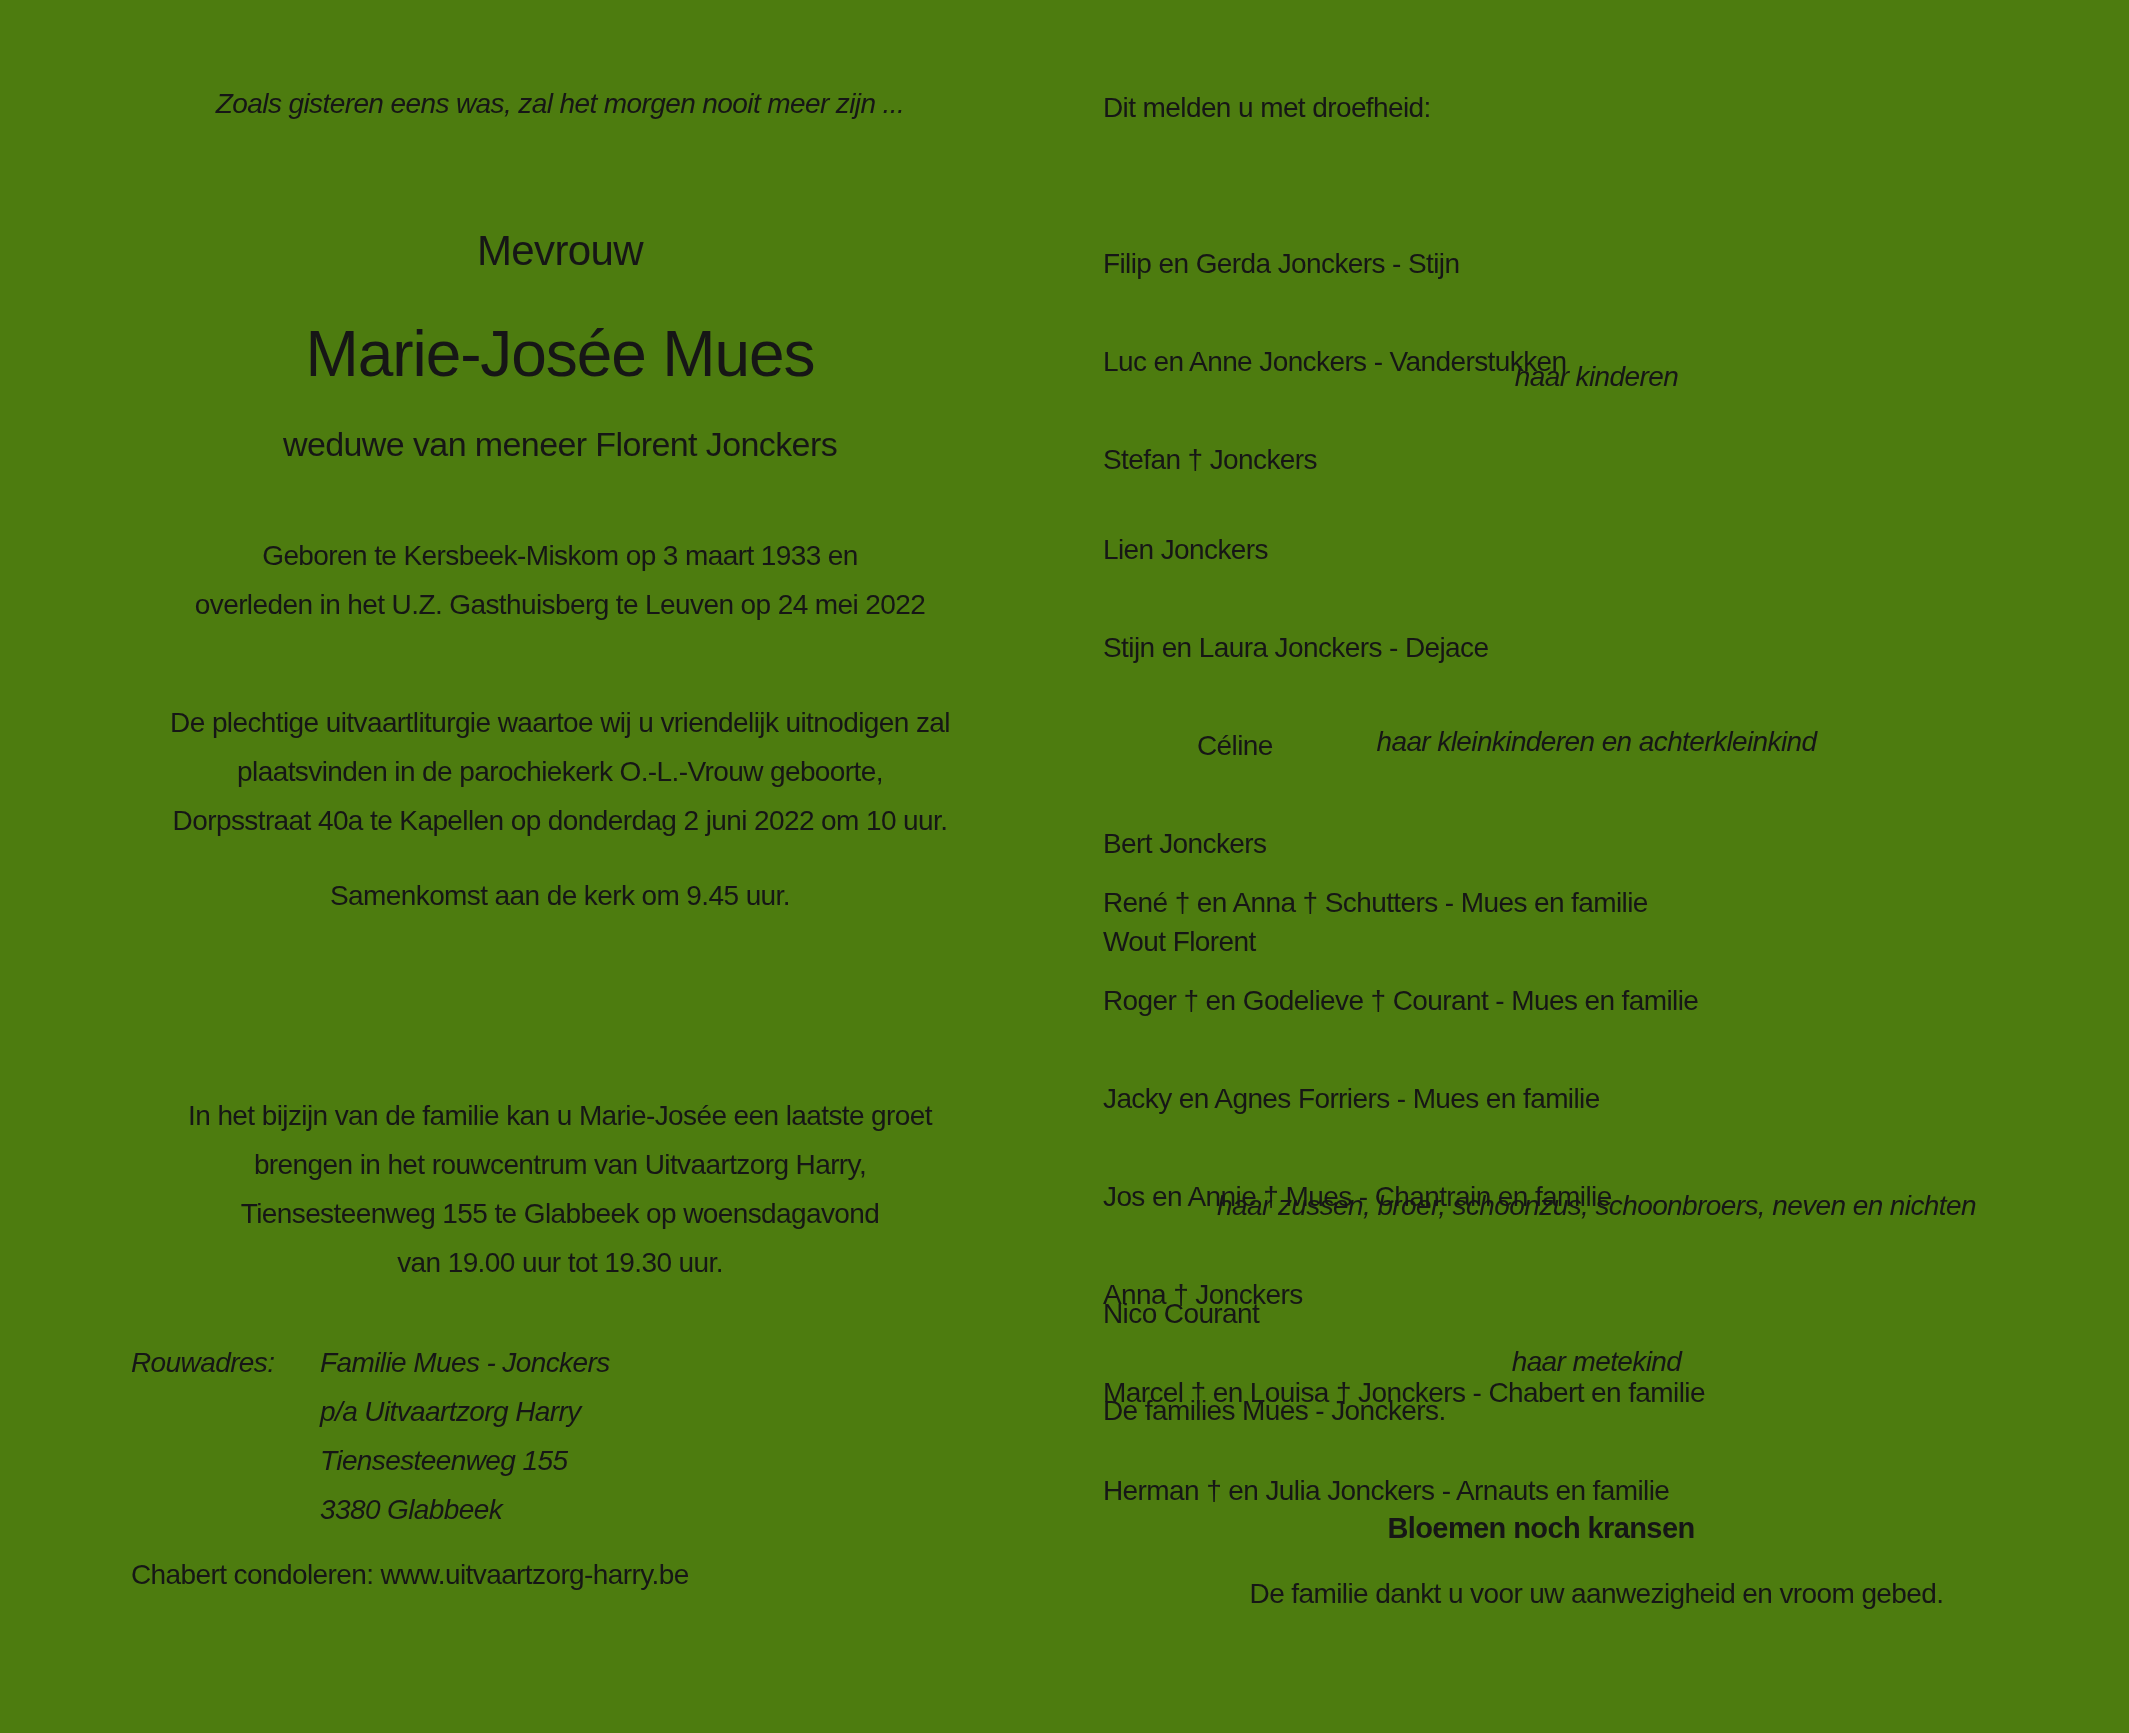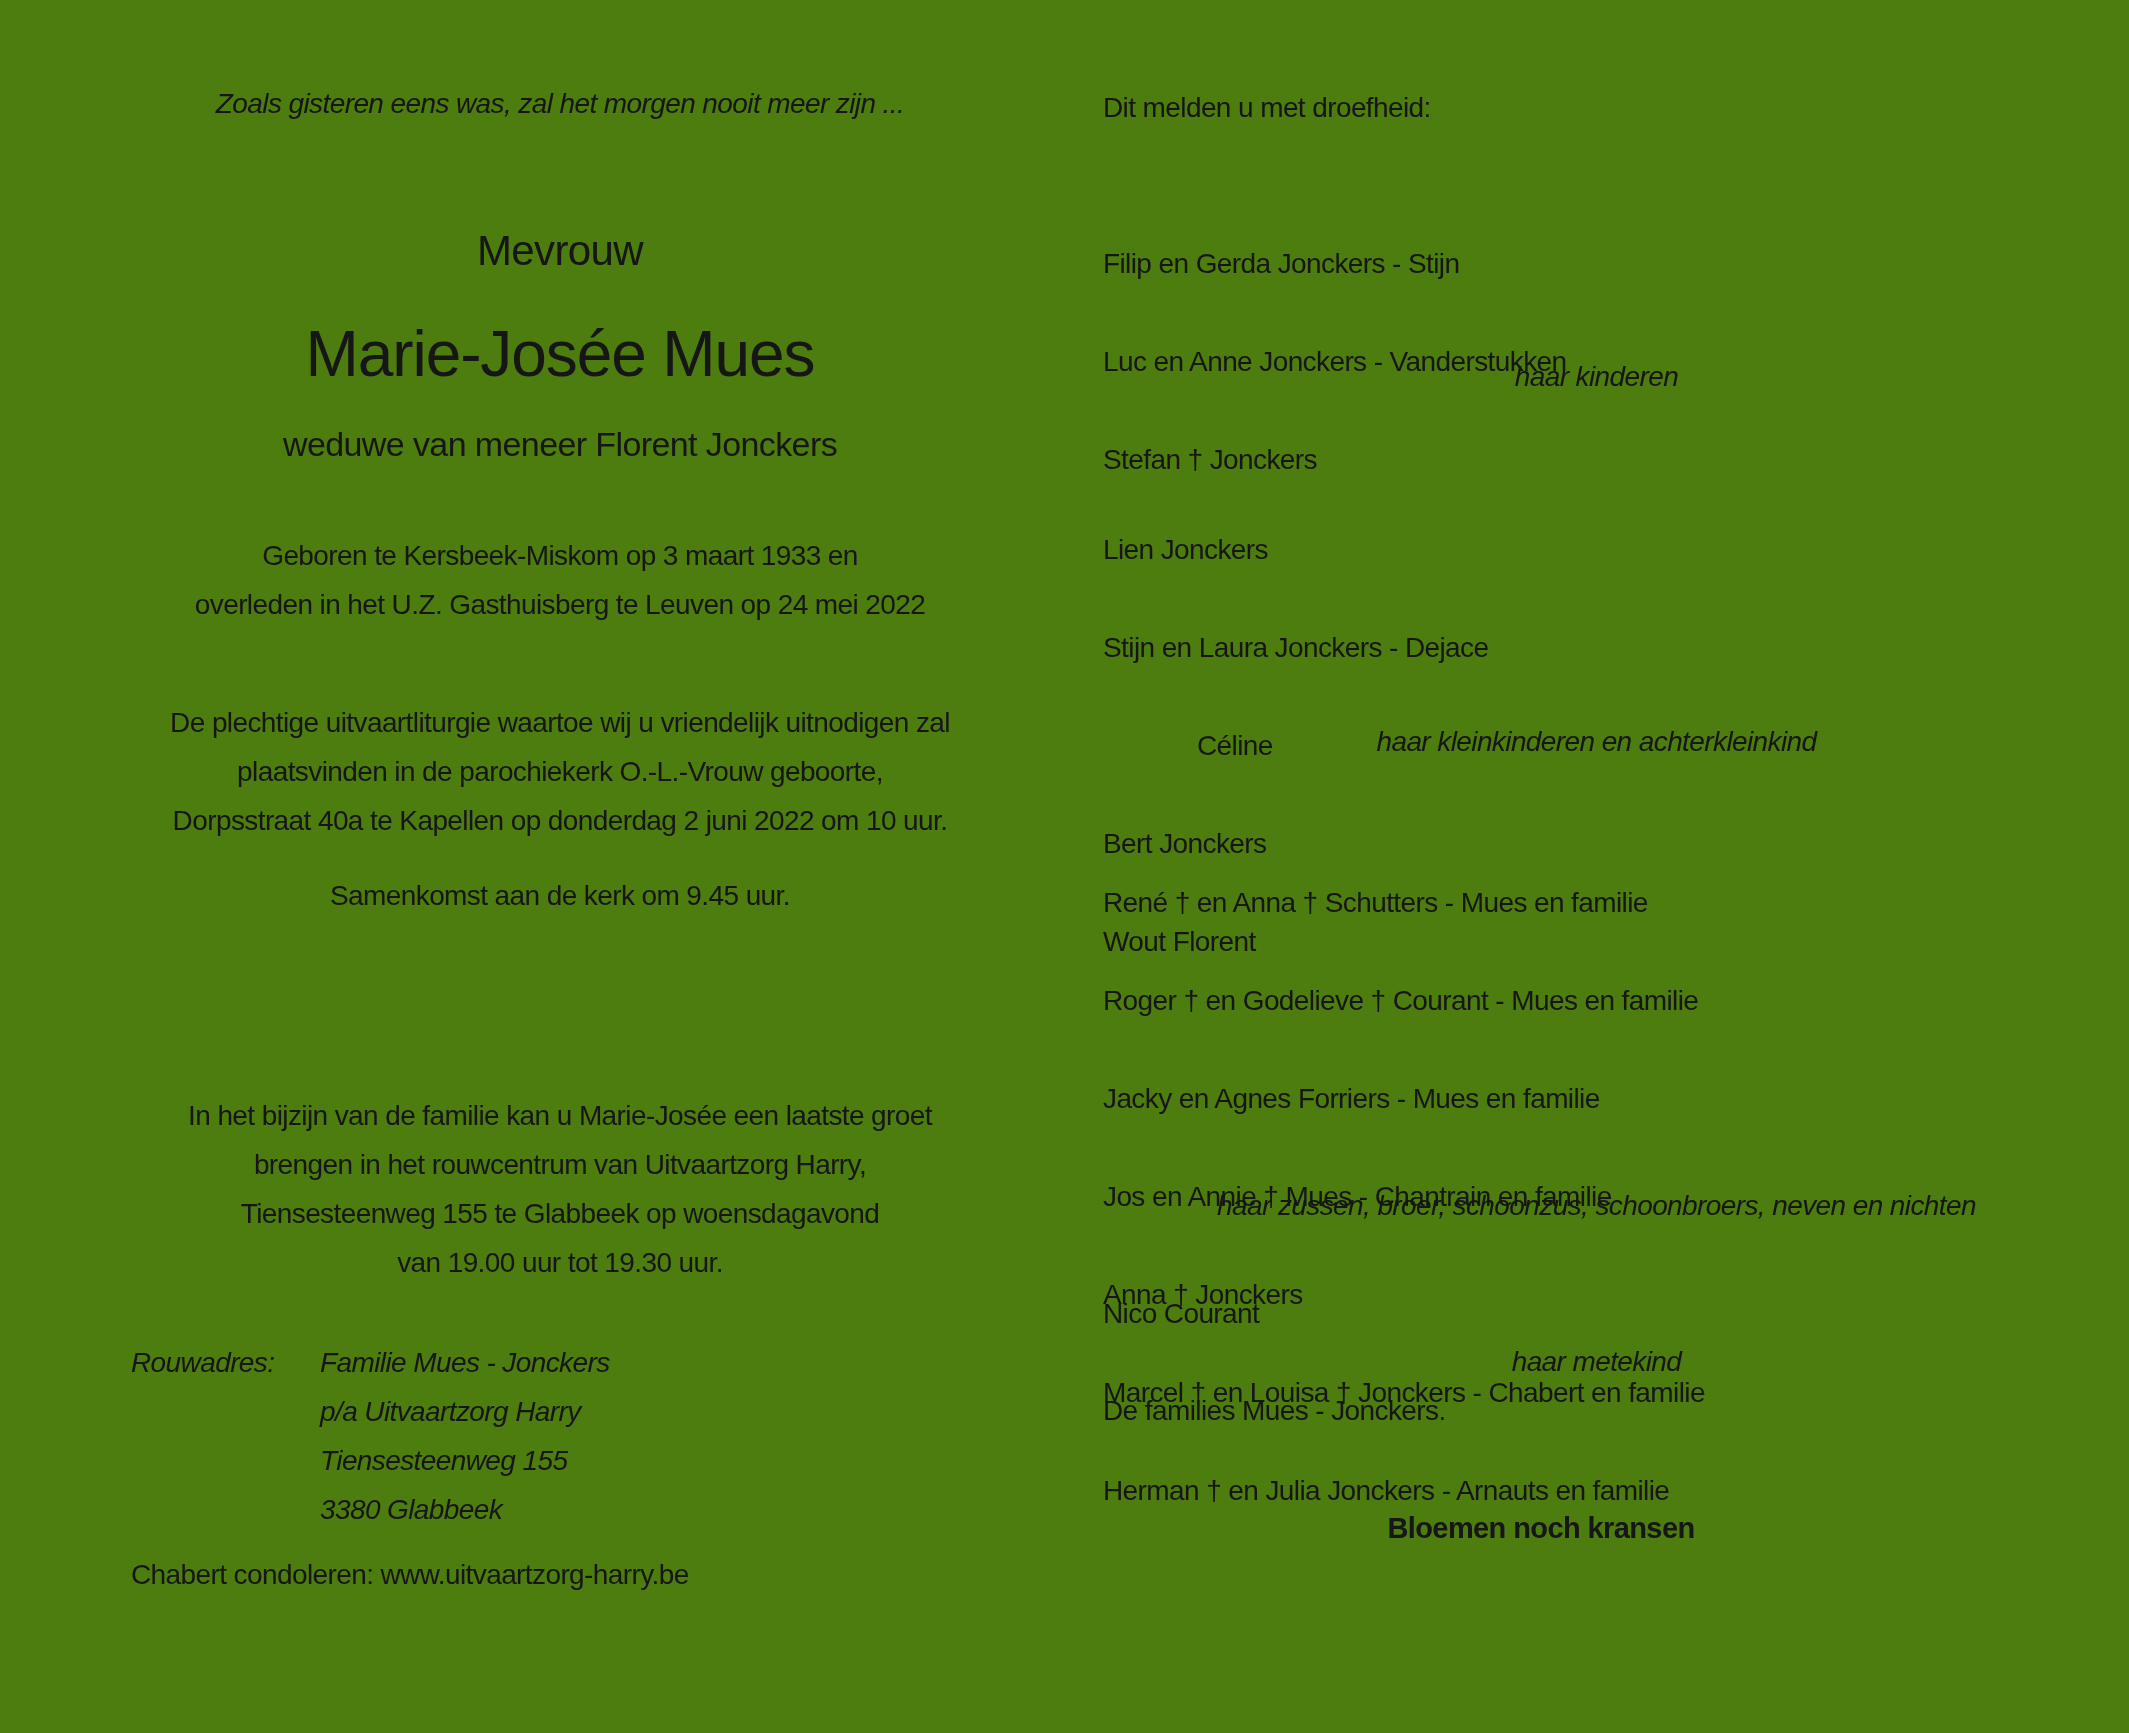--- a/index.html
+++ b/index.html
@@ -126,16 +126,17 @@
     <div class="block italic right" style="top:1181px">haar zussen, broer, schoonzus, schoonbroers, neven en nichten</div>
 
     <div class="block" style="top:1289px">Nico Courant</div>
 
     <div class="block italic right" style="top:1337px">haar metekind</div>
 
     <div class="block" style="top:1386px">De families Mues - Jonckers.</div>
 
     <div class="block no-flowers" style="top:1504px">Bloemen noch kransen</div>
 
+    <div class="block center" style="top:1569px">De familie dankt u voor uw aanwezigheid en vroom gebed.</div>
   </div>
 
 </div>
 
 
 </body></html>

